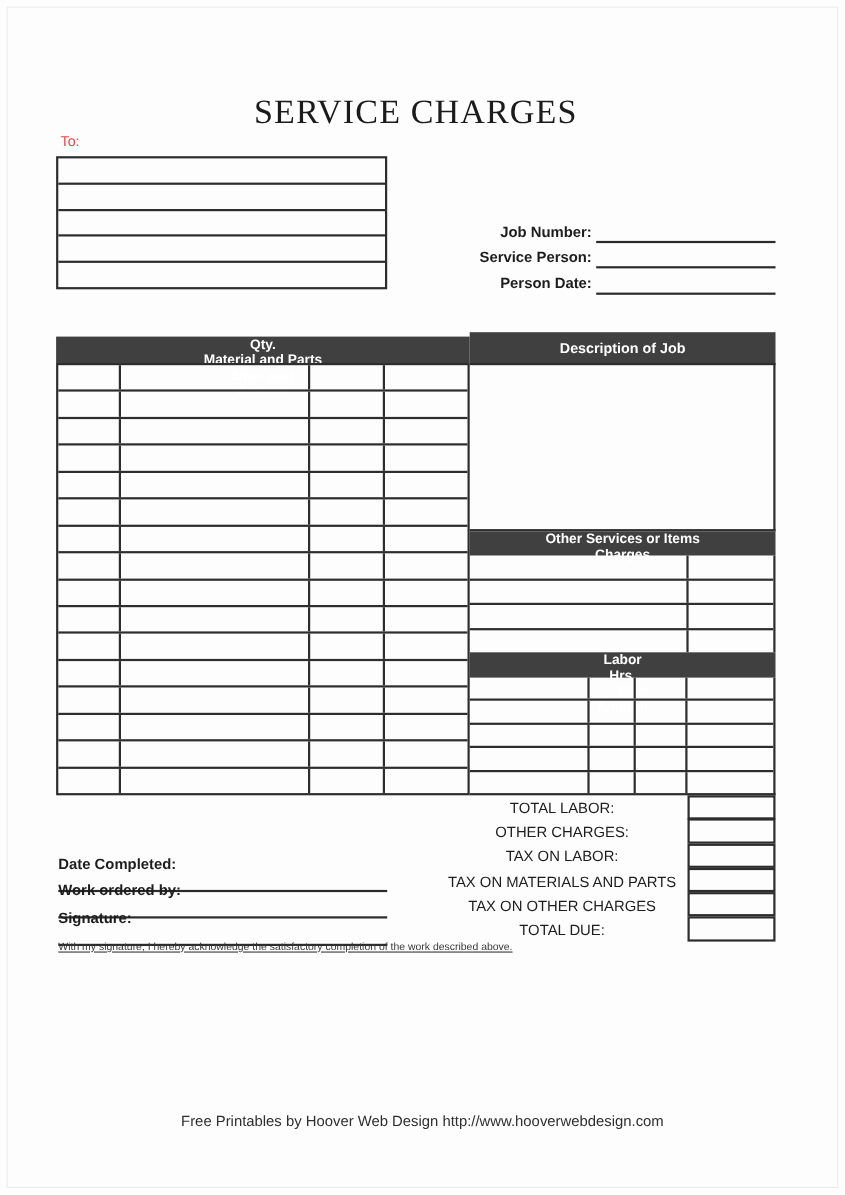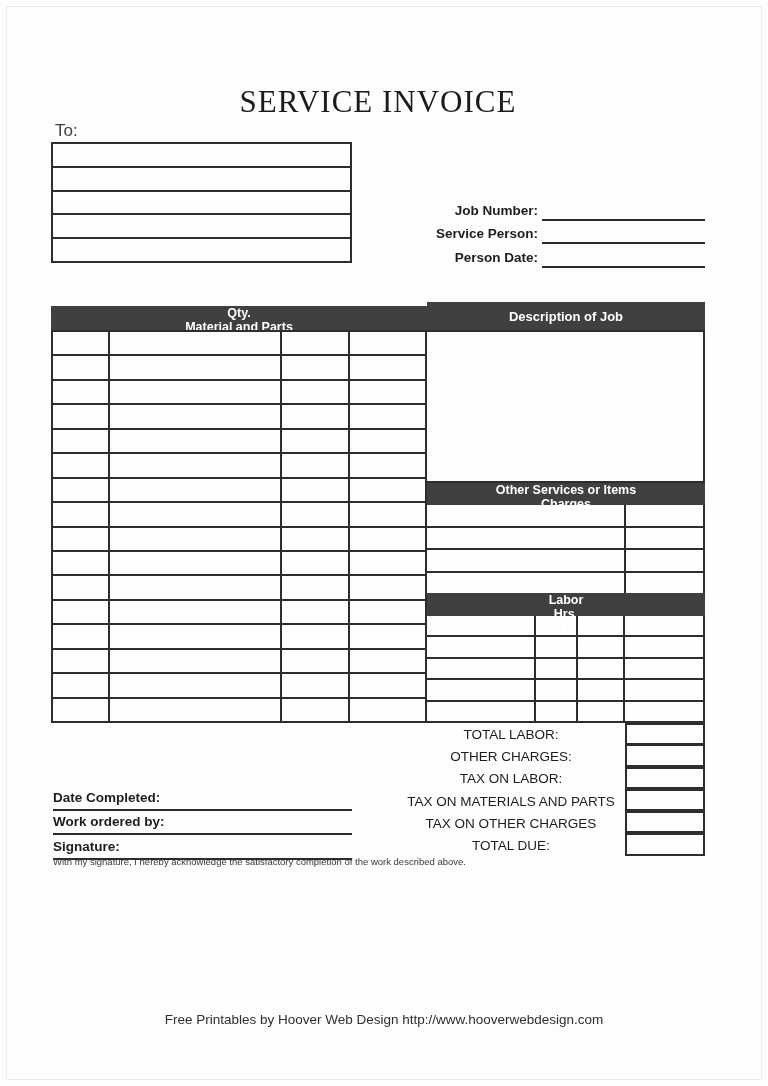--- a/index.html
+++ b/index.html
@@ -13,21 +13,21 @@
     content:""; position:absolute; inset:6px;
     border:1px solid #ececec; pointer-events:none;
   }
 
   .title{
     position:absolute; top:84px; left:0; width:756px; text-align:center;
     font-family:"Liberation Serif", serif; font-size:31px; letter-spacing:1px;
     color:#1b1b1b;
   }
 
-  .to-label{ position:absolute; left:55px; top:121px; font-size:17px; color:#404040; }
+  .to-label{ position:absolute; left:55px; top:121px; font-size:13px; color:#ef4444; }
 
   .addr-box{
     position:absolute; left:51px; top:142px; width:301px; height:121px;
     border:2px solid #2d2d2d; box-sizing:border-box;
     display:flex; flex-direction:column;
   }
   .addr-row{ flex:1; border-bottom:2px solid #2d2d2d; }
   .addr-row:last-child{ border-bottom:none; }
 
   .hdr-fields{ position:absolute; left:420px; top:197px; width:285px; }
@@ -88,31 +88,31 @@
   .lc-amt{ flex:1; border-right:none; }
 
   .totals{ position:absolute; left:400px; top:723px; width:305px; }
   .t-row{ display:flex; align-items:center; height:22.3px; }
   .t-label{ flex:1; text-align:center; font-weight:normal; font-size:13.5px; padding-right:3px; white-space:nowrap; }
   .t-box{ width:80px; height:100%; border:2px solid #2d2d2d; box-sizing:border-box; margin-top:-2px; }
   .t-row:first-child .t-box{ margin-top:0; }
 
   .sig-block{ position:absolute; left:53px; top:786px; width:299px; }
   .s-row{ height:22.7px; border-bottom:2px solid #2b2b2b; display:flex; align-items:flex-end; box-sizing:content-box; }
-  .s-label{ font-weight:bold; font-size:13.5px; padding-bottom:4px; white-space:nowrap; }
-  .ack{ position:absolute; left:53px; top:856px; font-size:9.5px; color:#383838; white-space:nowrap; }
+  .s-label{ font-weight:bold; font-size:13.5px; padding-bottom:16px; white-space:nowrap; }
+  .ack{ position:absolute; left:53px; top:856px; font-size:9.5px; color:#383838; white-space:nowrap;text-decoration:underline; }
 
   .footer{ position:absolute; top:1012px; left:0; width:768px; text-align:center; font-size:13.5px; color:#2e2e2e; }
 </style>
 </head>
 <body>
 
 <div id="page">
 
-  <div class="title">SERVICE INVOICE</div>
+  <div class="title">SERVICE CHARGES</div>
 
   <div class="to-label">To:</div>
   <div class="addr-box">
     <div class="addr-row"></div>
   <div class="addr-row"></div>
       <div class="addr-row"></div>
       <div class="addr-row"></div>
       <div class="addr-row"></div>
     </div>
 

